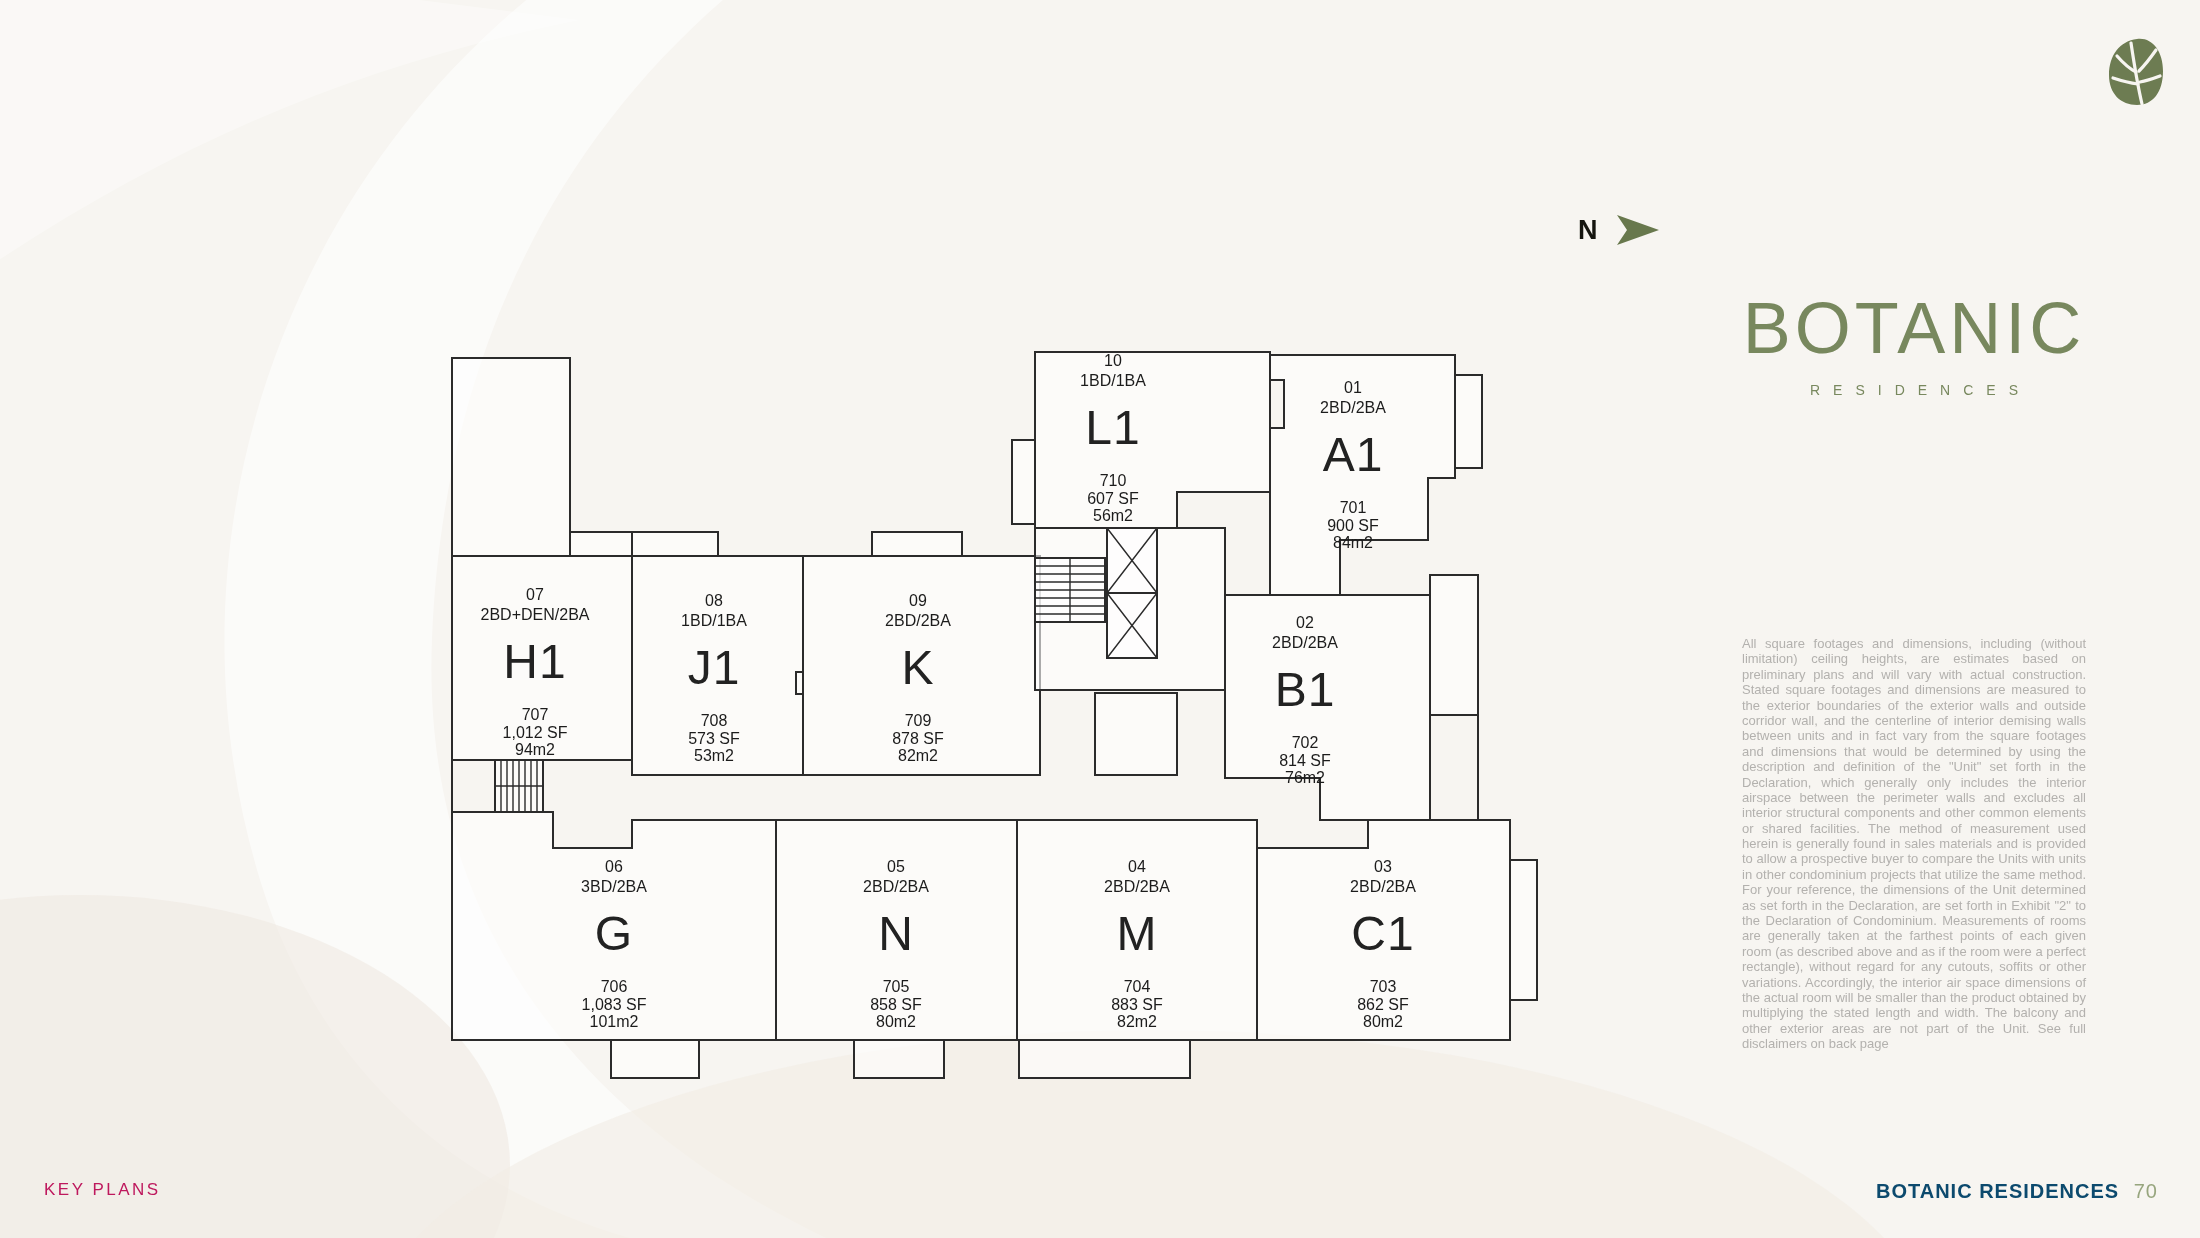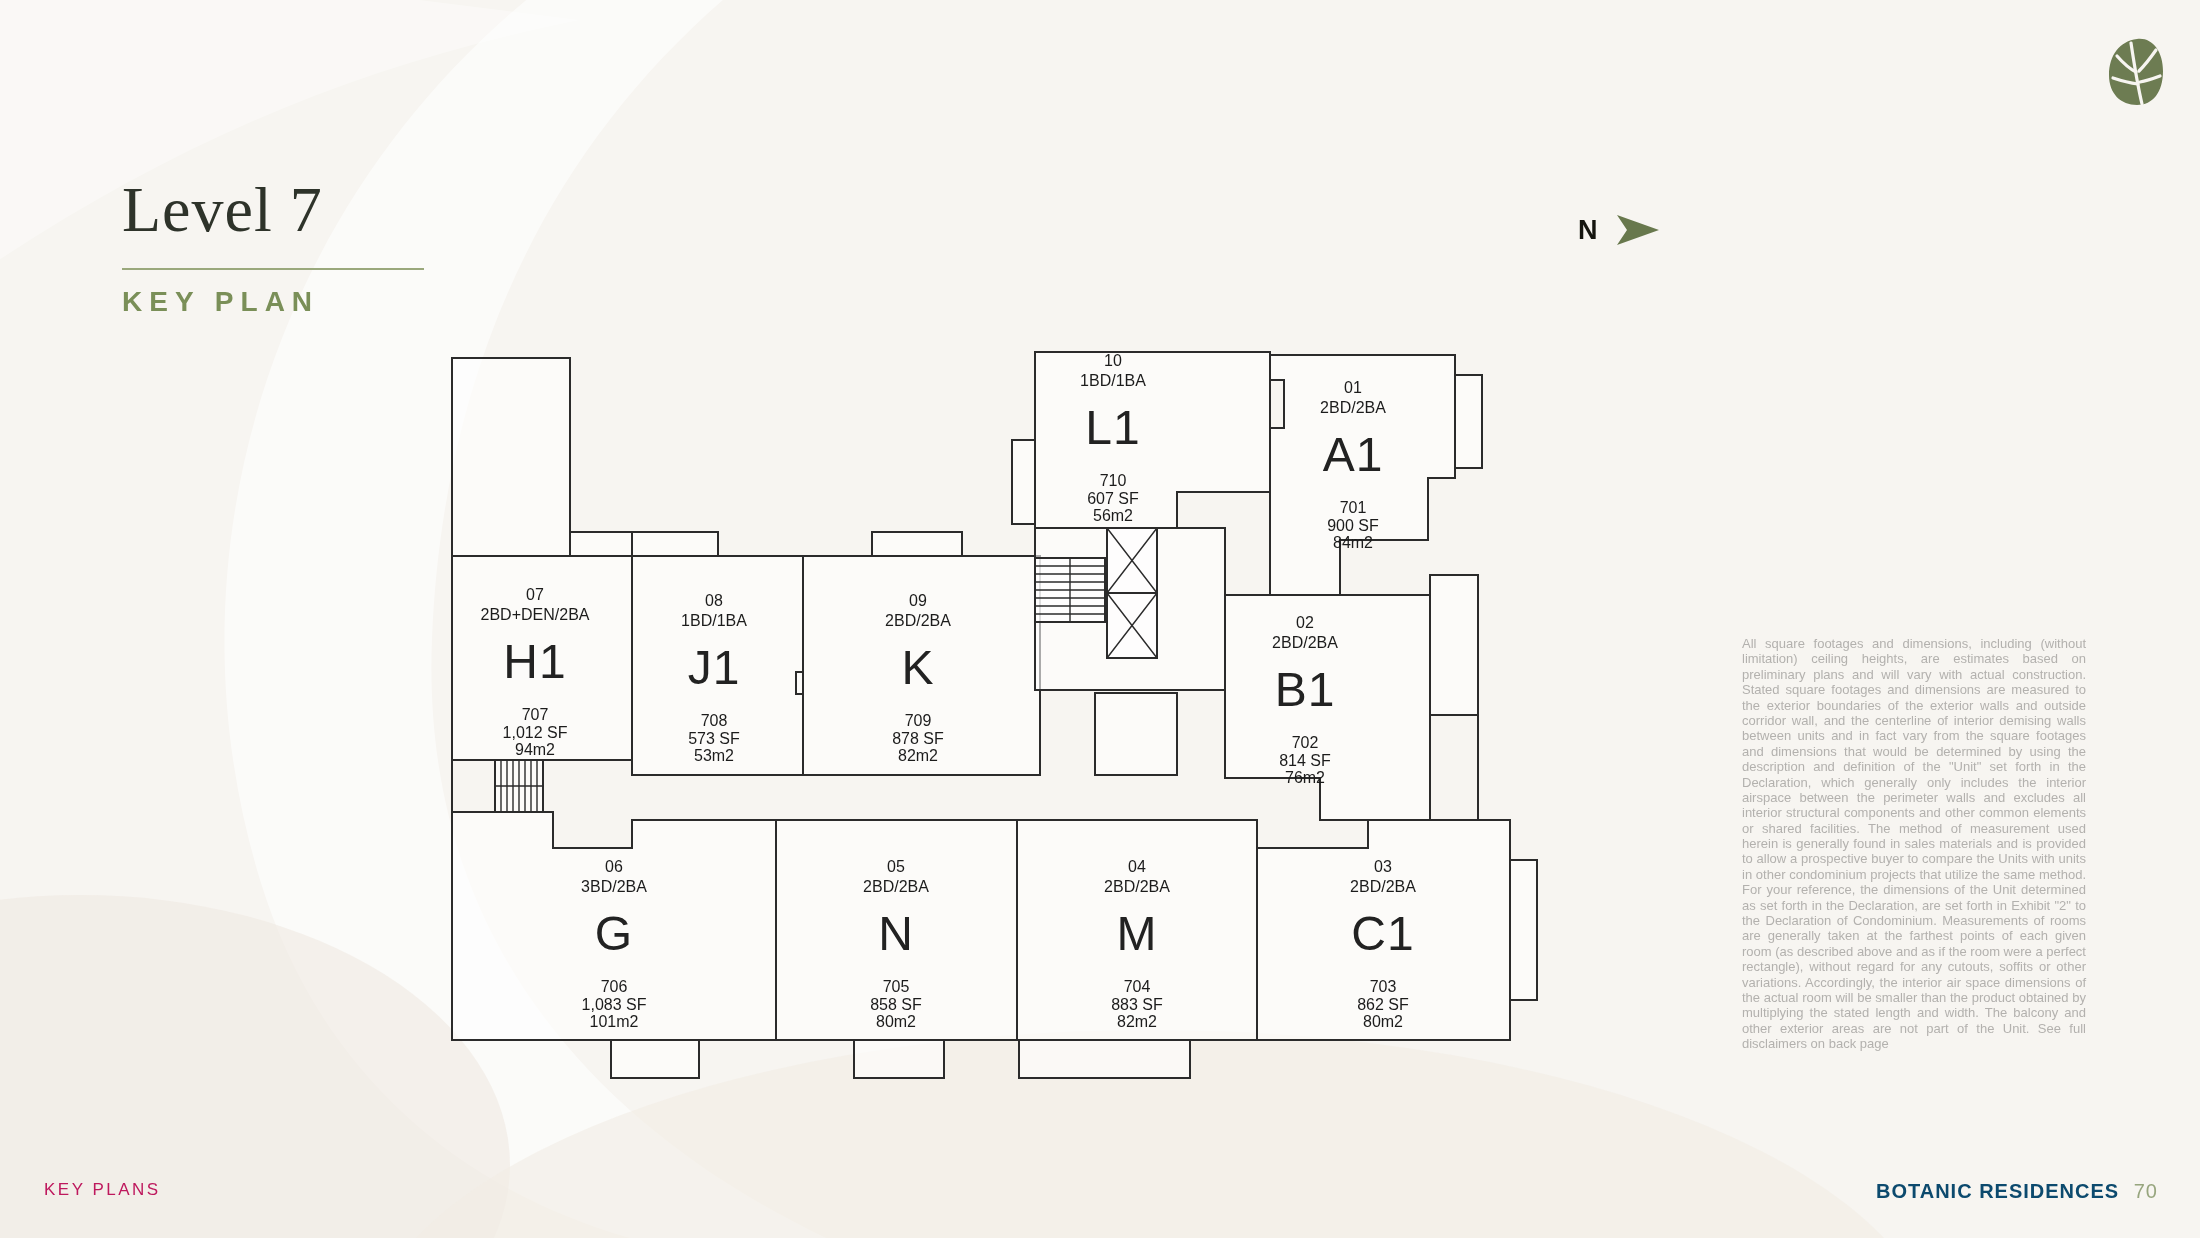--- a/index.html
+++ b/index.html
@@ -68,33 +68,32 @@
 
 <div class="page">
 
   <svg class="wm" viewBox="0 0 2200 1238" aria-hidden="true">
     <path d="M640,-80 C300,120 150,520 260,880 C330,1110 520,1240 760,1262 L880,1262 C610,1150 420,950 432,640 C444,330 580,80 830,-80 Z" fill="#ffffff" opacity="0.55"></path>
     <path d="M-60,300 C140,160 330,70 580,20 L-60,-60 Z" fill="#ffffff" opacity="0.35"></path>
     <ellipse cx="80" cy="1165" rx="430" ry="270" fill="#efe8e0" opacity="0.55"></ellipse>
     <ellipse cx="1150" cy="1360" rx="790" ry="330" fill="#f1ece5" opacity="0.6"></ellipse>
   </svg>
 
-  <div class="title-block">
-    <div class="page-title">Level 7</div>
-    <div class="title-rule"></div>
-    <div class="page-subtitle">KEY PLAN</div>
-  </div>
 
   <div class="north">
     <span class="north-n">N</span>
     <svg class="north-arrow" width="46" height="34" viewBox="0 0 46 34">
       <path d="M2,2 L44,17 L2,32 L12,17 Z" fill="#68784d"></path>
     </svg>
   </div>
 
+  <div class="brand">
+    <div class="brand-name">BOTANIC</div>
+    <div class="brand-sub">RESIDENCES</div>
+  </div>
 
   <svg class="leaf" width="64" height="72" viewBox="0 0 64 72">
     <path d="M33,3 C16,5 5,19 5,39 C5,58 17,69 33,69 C49,69 59,56 59,35 C59,15 48,1 33,3 Z" fill="#6d7c52"></path>
     <g stroke="#f7f5f1" stroke-width="3.2" fill="none" stroke-linecap="round">
       <path d="M27,7 C30,27 33,47 38,68"></path>
       <path d="M13,20 C20,28 26,33 32,36"></path>
       <path d="M9,42 C18,45 26,47 34,48"></path>
       <path d="M52,14 C45,24 40,30 35,35"></path>
       <path d="M56,40 C48,43 42,45 36,46"></path>
     </g>

